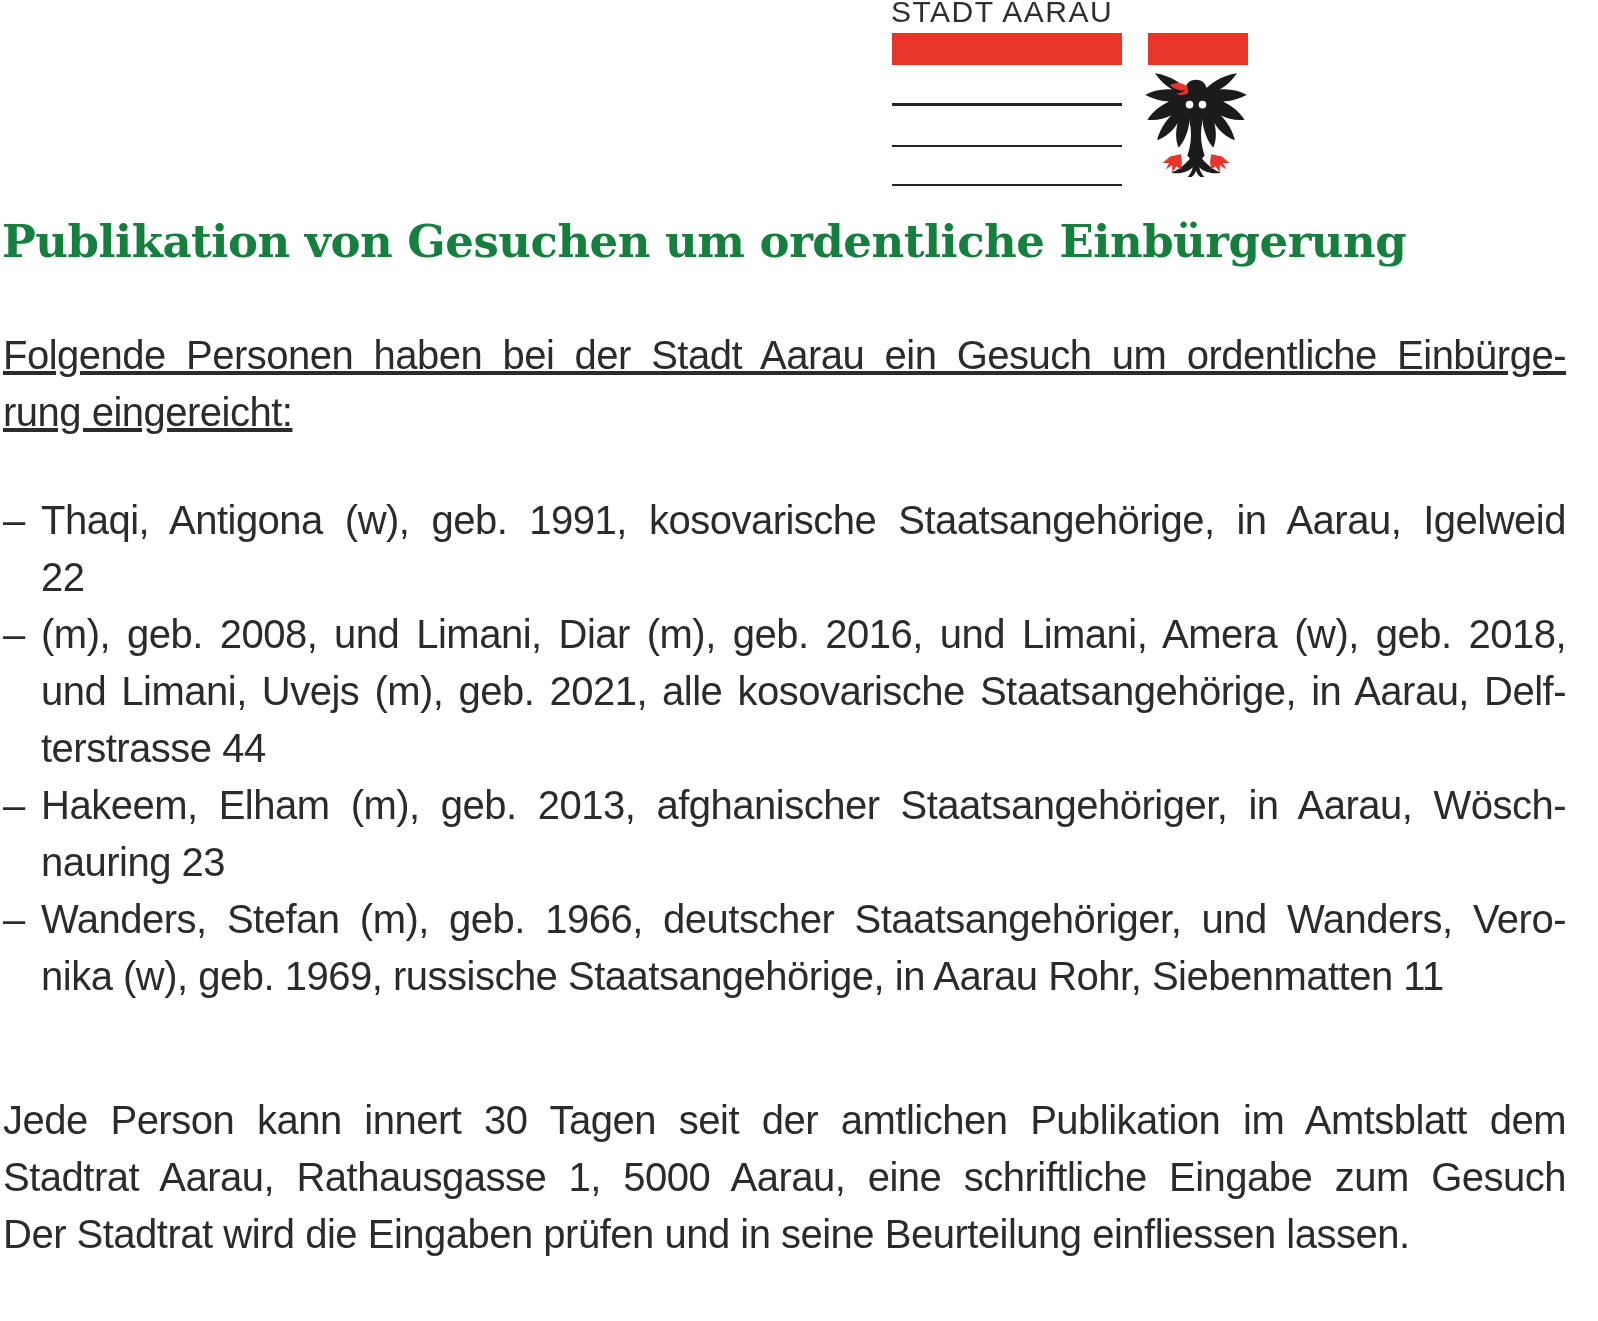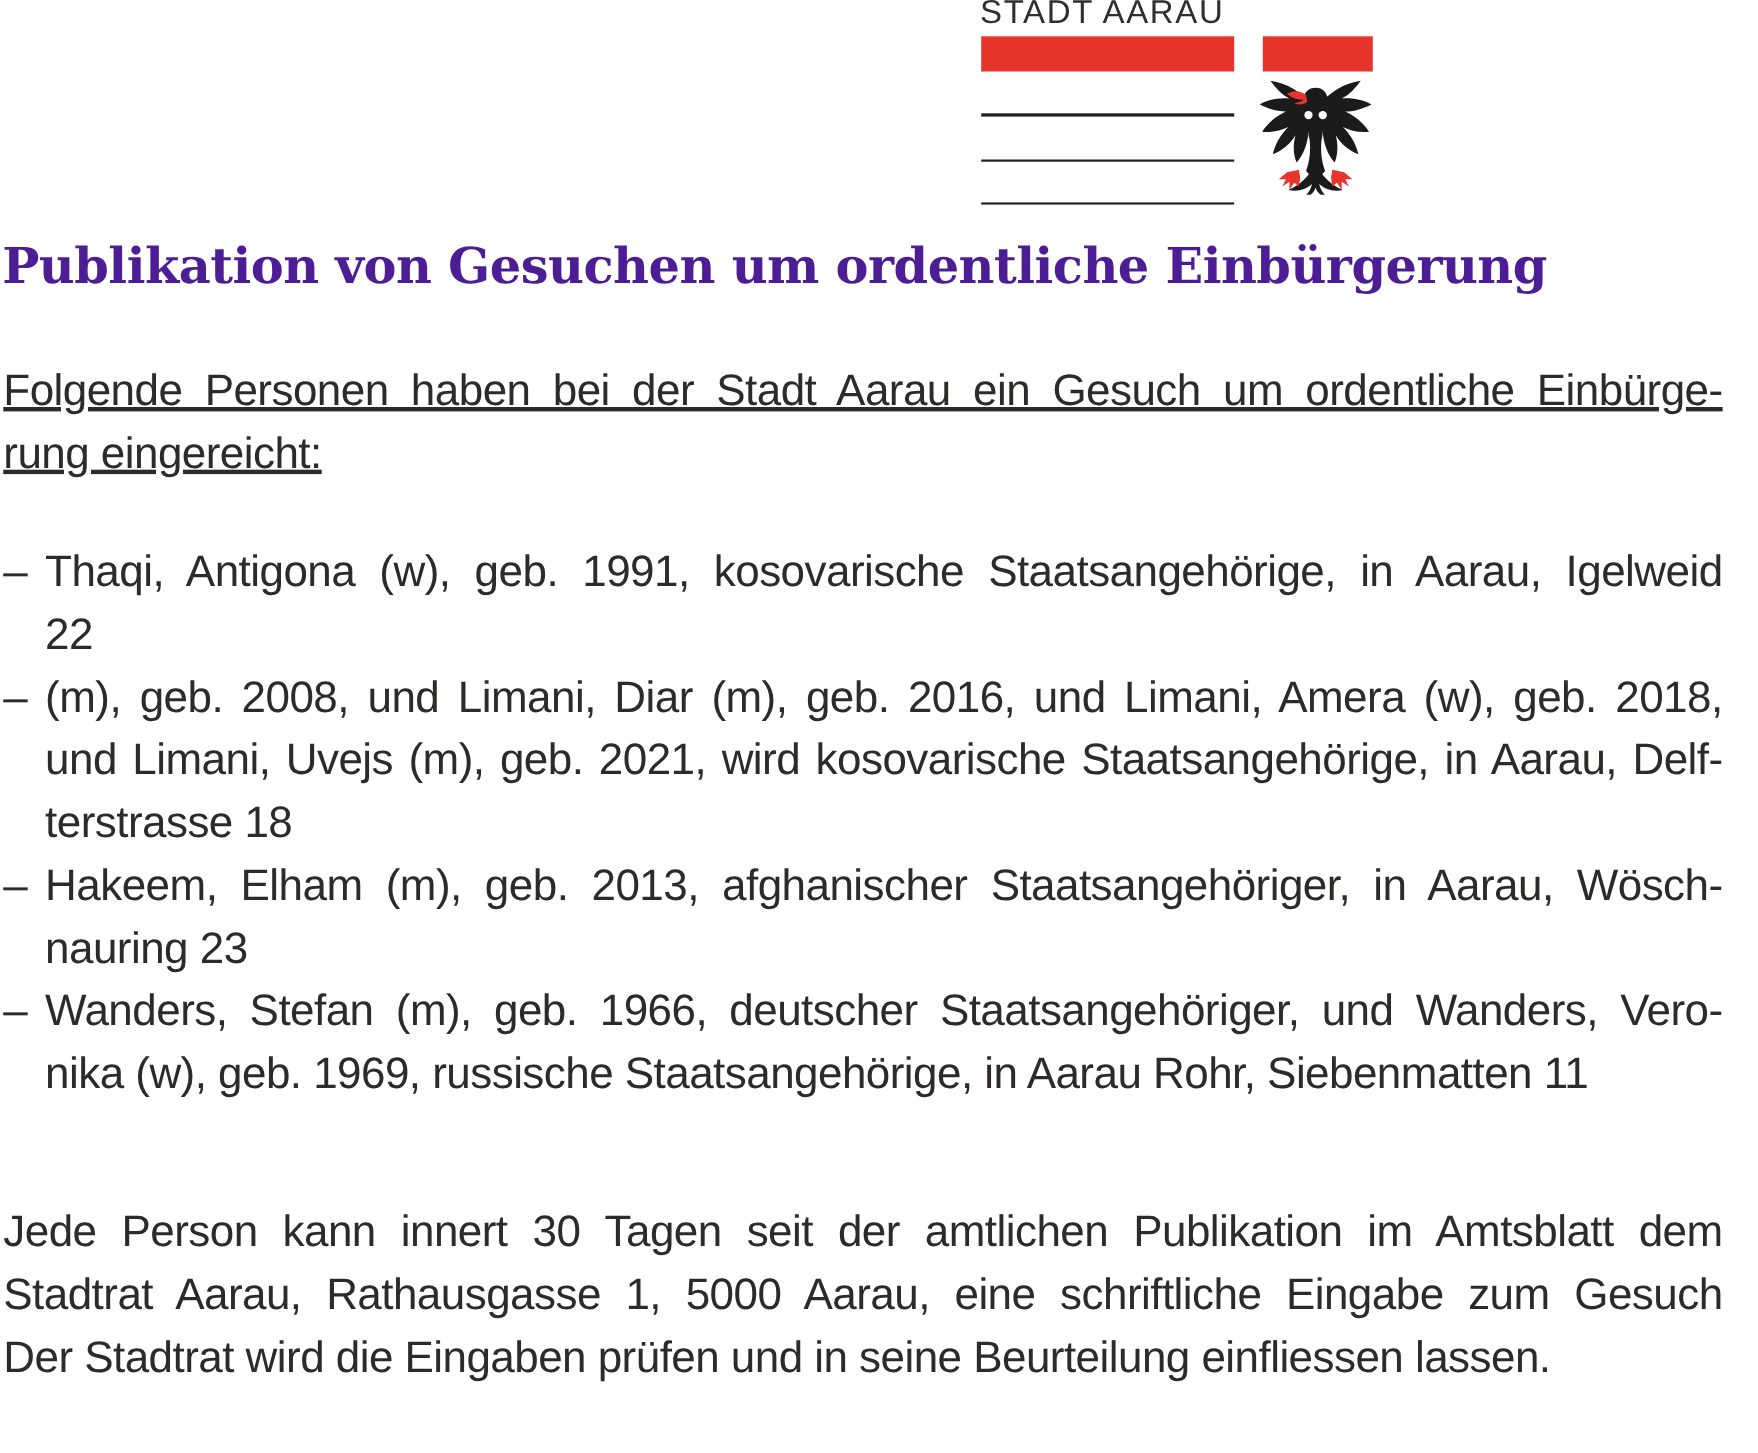--- a/index.html
+++ b/index.html
@@ -27,21 +27,21 @@
   .rule-1 { top:103px; height:3px; }
   .rule-2 { top:145px; height:2px; }
   .rule-3 { top:184px; height:2px; }
   .crest { position:absolute; left:1142px; top:69px; width:108px; height:108px; }
 
   
   .title {
     position:absolute; left:2px; top:216px; margin:0;
     font-family:"DejaVu Serif", serif; font-weight:bold;
     font-size:45px; line-height:52px; letter-spacing:-0.5px;
-    color:#4c1d95; white-space:nowrap;
+    color:#15803d; white-space:nowrap;
   }
 
   
   .textblock {
     position:absolute; left:3px; width:1563px;
     font-size:40px; line-height:57px; letter-spacing:-0.5px;
     color:#2d2b2a;
   }
   .intro { top:327px;text-decoration:underline; }
   .applicants { top:492px; }
@@ -104,22 +104,22 @@
       <div class="itext">
         <div class="jl">Thaqi, Antigona (w), geb. 1991, kosovarische Staatsangehörige, in Aarau, Igelweid</div>
         <div class="jl last">22</div>
       </div>
     </div>
 
     <div class="item">
       <span class="dash">–</span>
       <div class="itext">
         <div class="jl">(m), geb. 2008, und Limani, Diar (m), geb. 2016, und Limani, Amera (w), geb. 2018,</div>
-        <div class="jl">und Limani, Uvejs (m), geb. 2021, wird kosovarische Staatsangehörige, in Aarau, Delf-</div>
-        <div class="jl last">terstrasse 18</div>
+        <div class="jl">und Limani, Uvejs (m), geb. 2021, alle kosovarische Staatsangehörige, in Aarau, Delf-</div>
+        <div class="jl last">terstrasse 44</div>
       </div>
     </div>
 
     <div class="item">
       <span class="dash">–</span>
       <div class="itext">
         <div class="jl">Hakeem, Elham (m), geb. 2013, afghanischer Staatsangehöriger, in Aarau, Wösch-</div>
         <div class="jl last">nauring 23</div>
       </div>
     </div>

